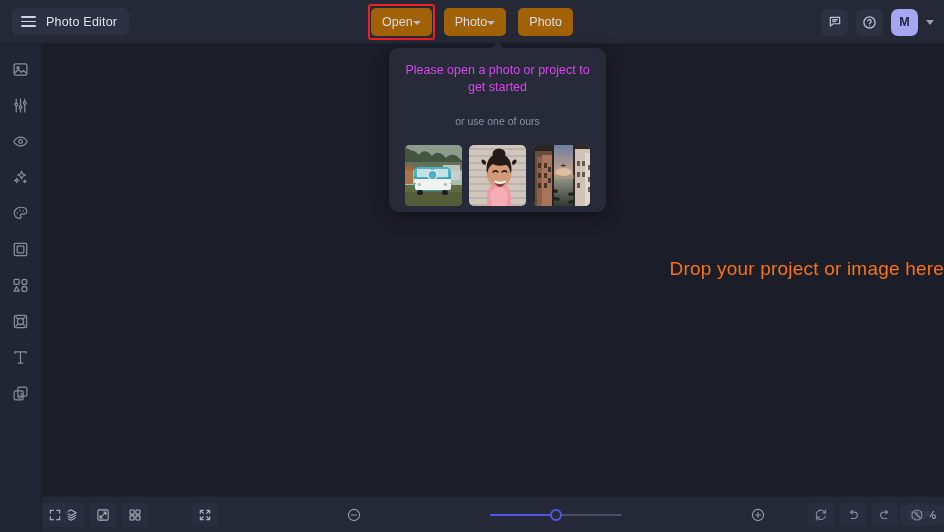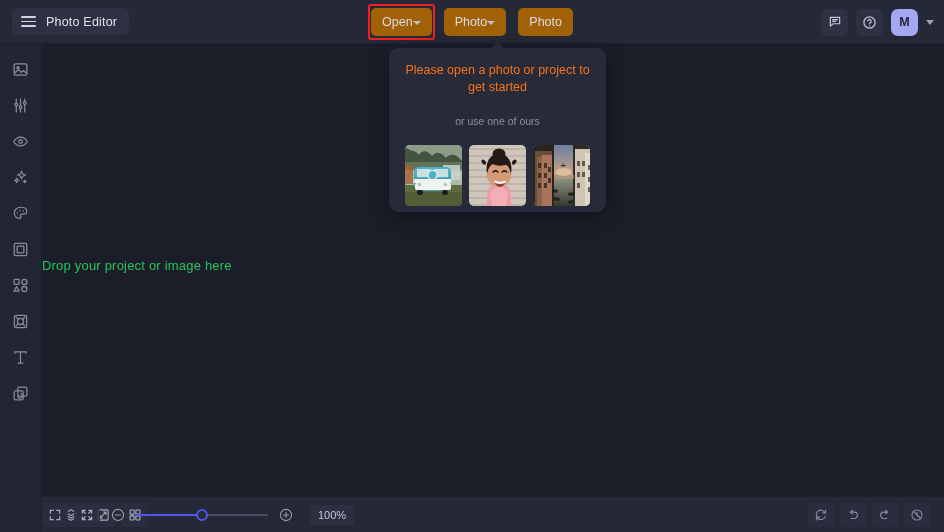--- a/index.html
+++ b/index.html
@@ -122,23 +122,23 @@
 
   
   .canvas {
     position: absolute; left: 42px; top: 44px;
     width: 902px; height: 452px;
     background: #1b1d29;
   }
   .drop-text {
     position: absolute;
     left: 0; right: 0; top: 214px;
-    text-align: left;
-    color: #22c55e;
-    font-size: 13px;
+    text-align: right;
+    color: #f97316;
+    font-size: 19px;
     letter-spacing: .2px;
   }
 
   
   .popup {
     position: absolute;
     left: 389px; top: 48px;
     width: 217px; height: 164px;
     background: #272a38;
     border-radius: 9px;
@@ -148,21 +148,21 @@
   }
   .popup-arrow {
     position: absolute;
     left: 50%; top: -6px;
     margin-left: -7px;
     width: 14px; height: 7px;
     background: #272a38;
     clip-path: polygon(50% 0, 100% 100%, 0 100%);
   }
   .popup-title {
-    color: #f97316;
+    color: #d946ef;
     font-size: 12.5px;
     text-align: center;
     line-height: 17px;
   }
   .popup-sub-row {
     display: flex; align-items: center; gap: 8px;
     margin-top: 11px;
     flex-direction: column;
   }
   .popup-sub-row .line { flex: 1; height: 1px; background: #3a3e50; }
@@ -188,21 +188,21 @@
   .bottombar {
     position: absolute; left: 42px; bottom: 0;
     width: 902px; height: 36px;
     background: #252836;
     border-top: 1px solid #1e2130;
     display: flex; align-items: center;
   }
   .bb-left { display: flex; align-items: center; gap: 6px; margin-left: 16px; }
   .bb-center {
     position: absolute; left: 0; right: 0;
-    display: flex; align-items: center; justify-content: flex-start; gap: 6px;
+    display: flex; align-items: center; justify-content: space-between; gap: 6px;
     pointer-events: none;
   }
   .bb-center > * { pointer-events: auto; }
   .bb-right { position: absolute; right: 14px; display: flex; align-items: center; gap: 6px; }
   .bb-btn {
     width: 26px; height: 24px;
     border-radius: 4px;
     background: #2b2f3f;
     display: flex; align-items: center; justify-content: center;
     cursor: pointer;

